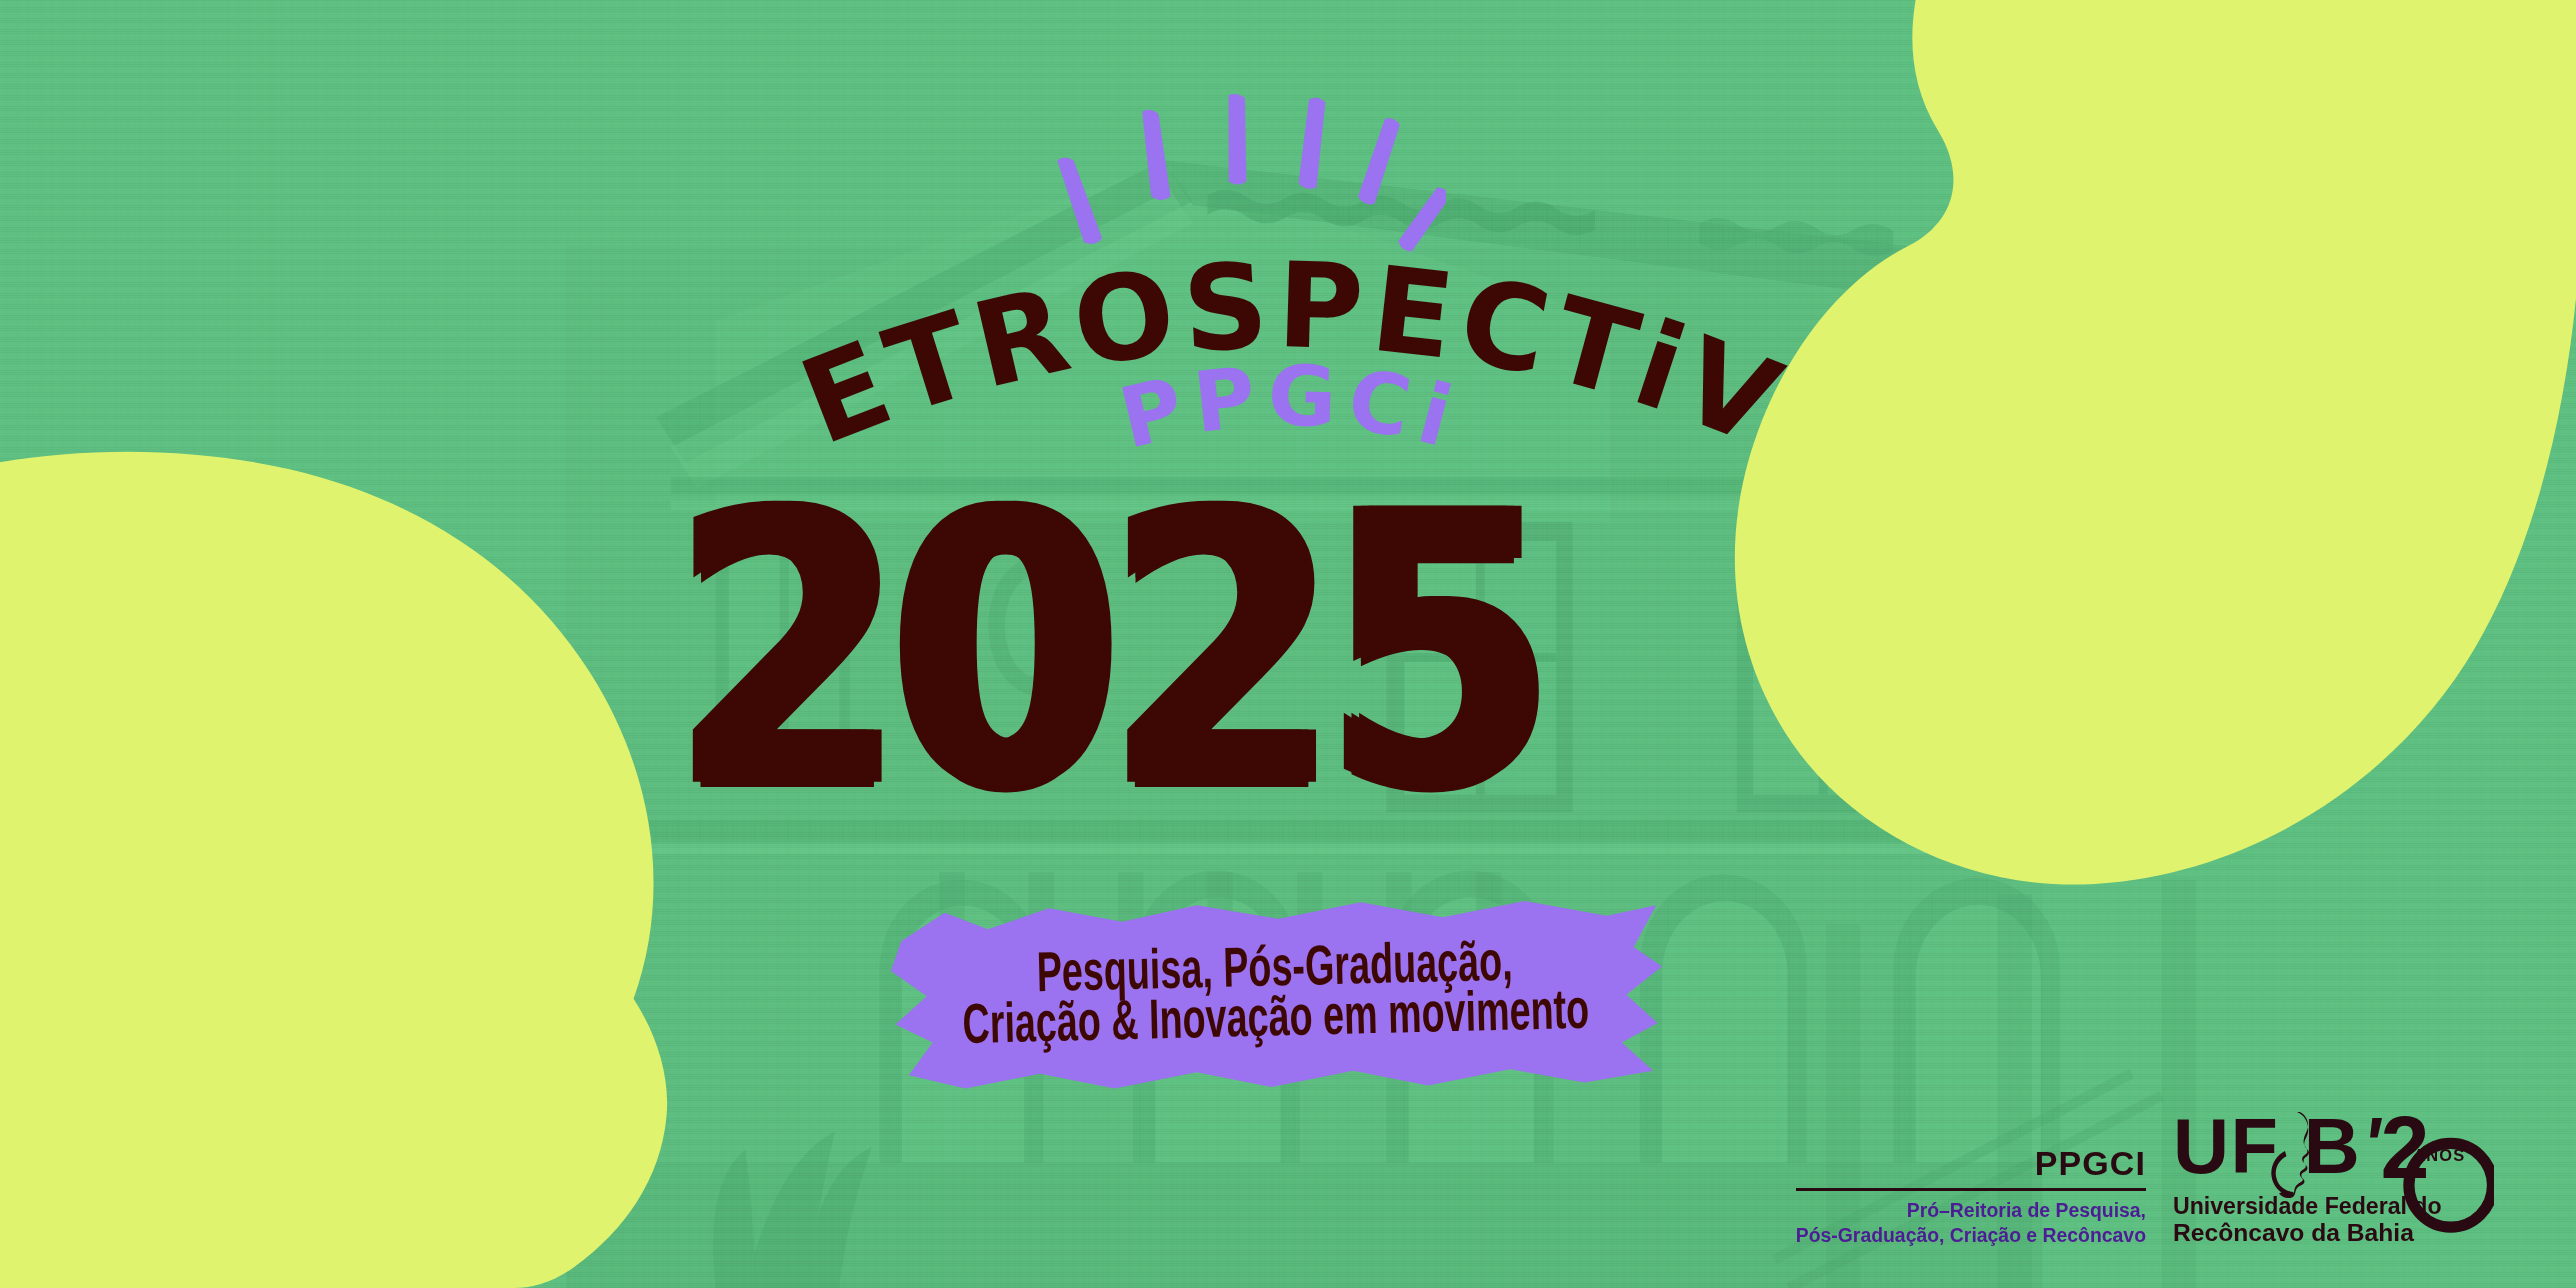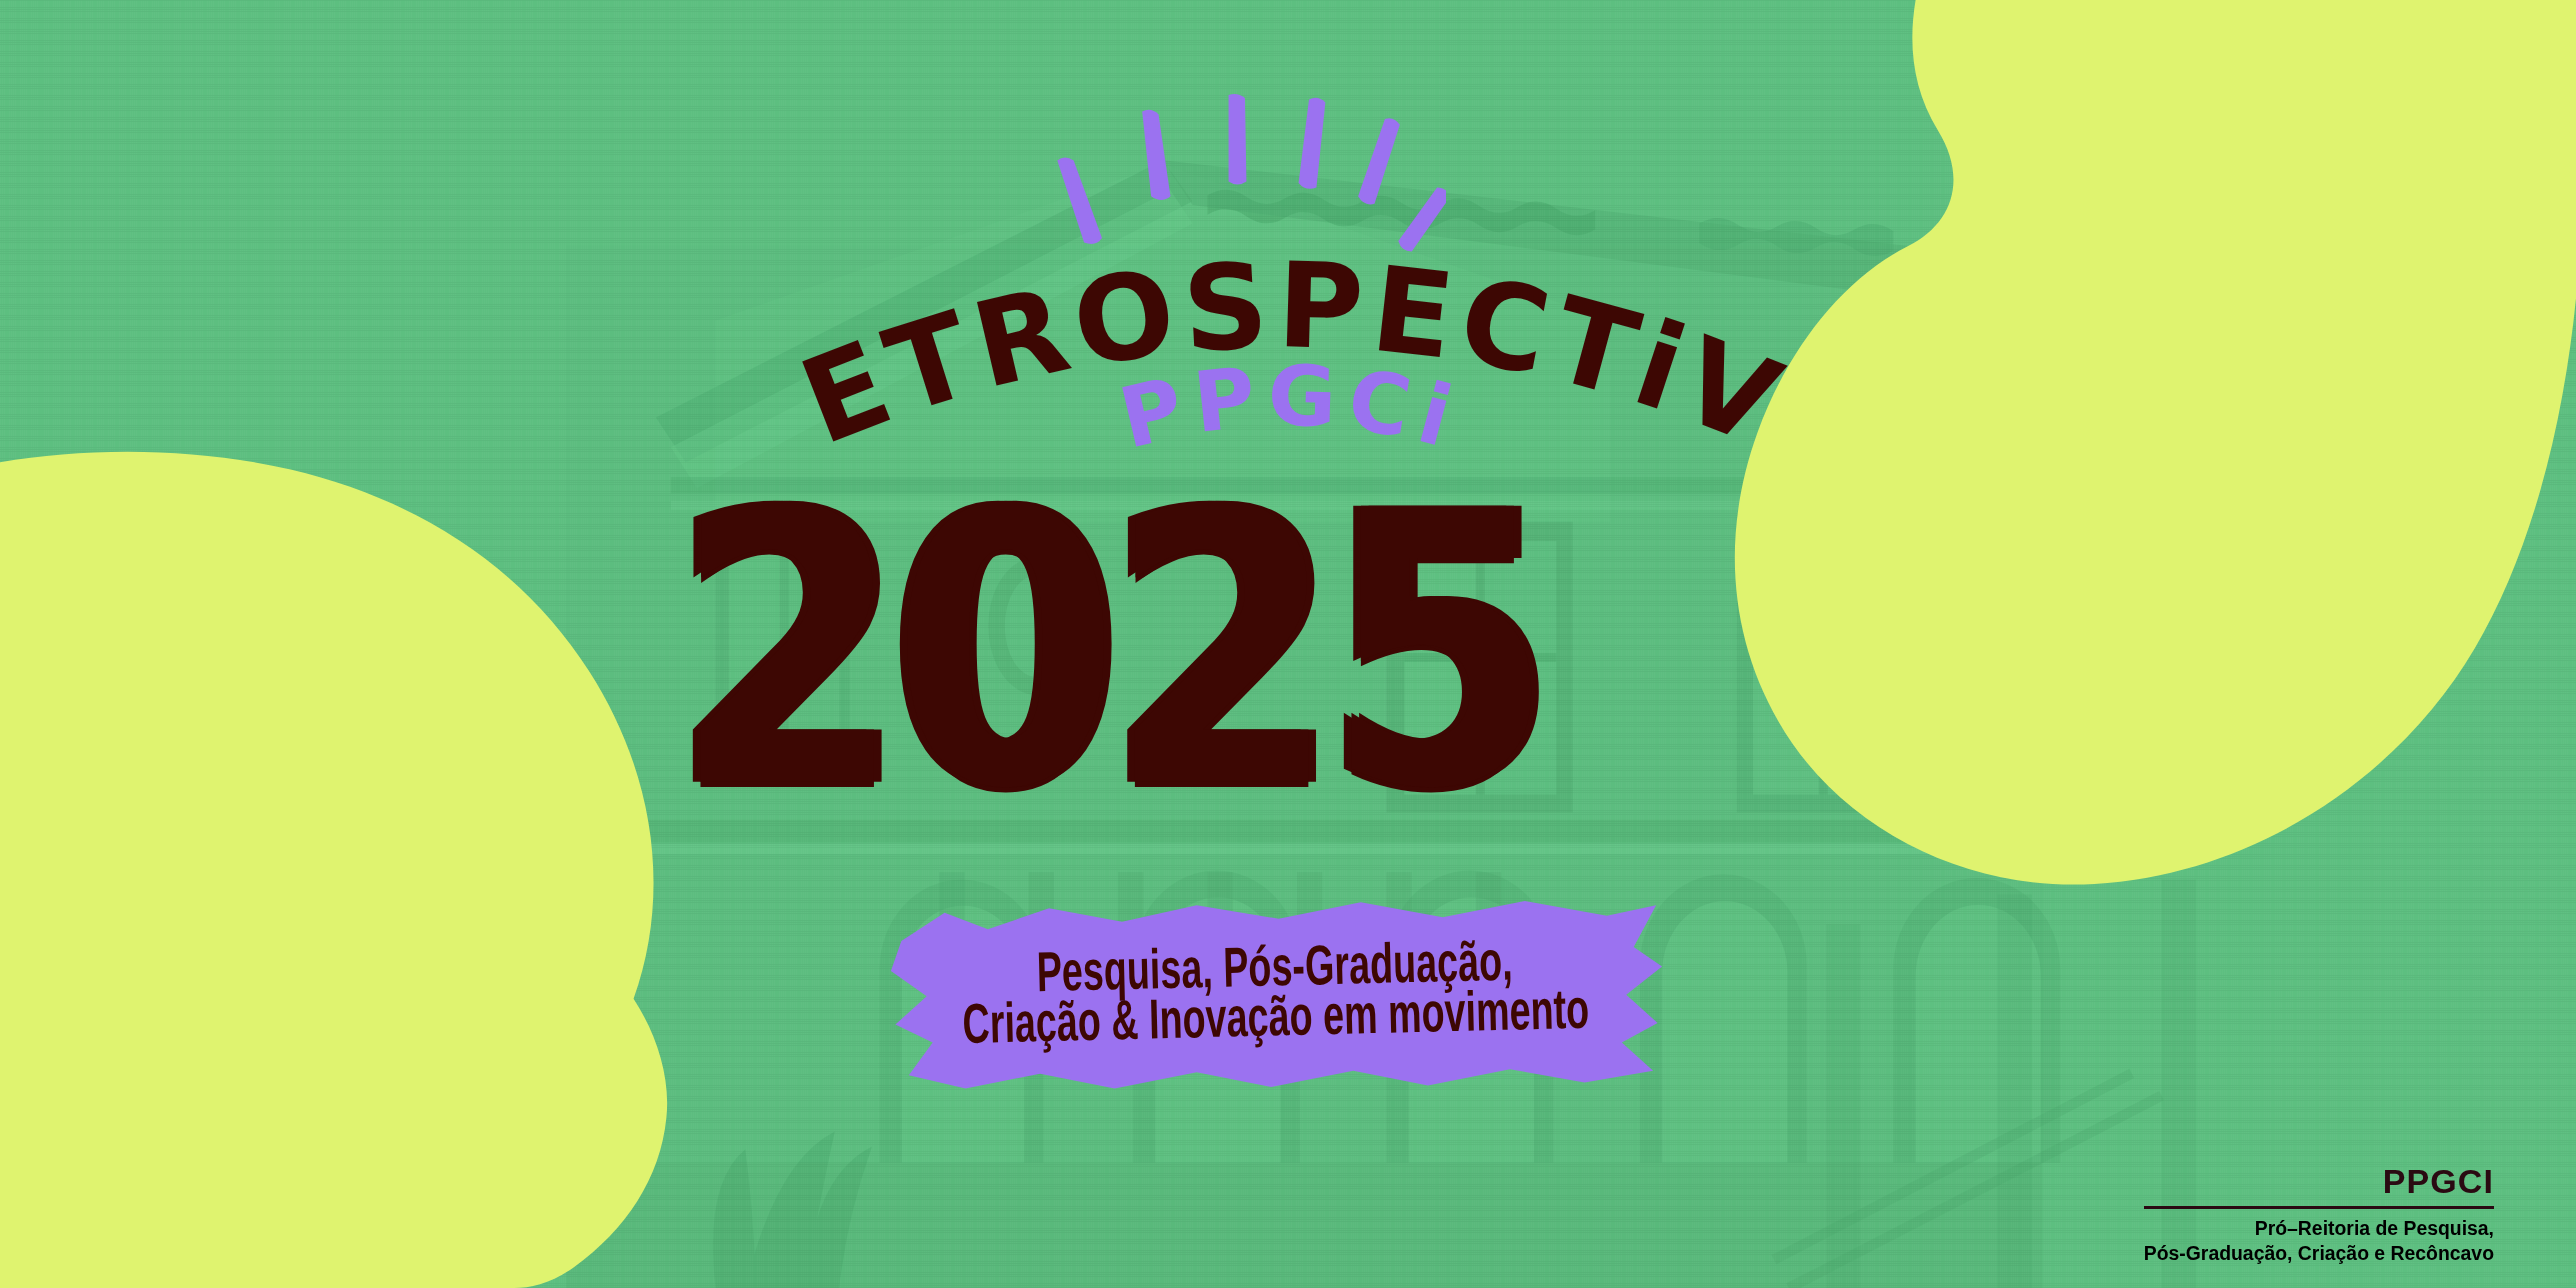--- a/index.html
+++ b/index.html
@@ -145,21 +145,21 @@
     height: 3px;
     background: #2a0a12;
     margin: 8.2px 0 6.7px 0;
   }
   .ppgci-sub {
     font-family: "Liberation Sans", sans-serif;
     font-weight: 700;
     font-size: 19.4px;
     line-height: 1.32;
     text-align: right;
-    color: #000000;
+    color: #4c1d95;
     white-space: nowrap;
   }
   .ufrb-block { position: relative; width: 321px; height: 149px; }
   .ufrb-svg { position:absolute; left:0; top:-6px; width:321px; height:157px; }
 
   .noise {
     position: absolute;
     inset: 0;
     pointer-events: none;
     opacity: .05;
@@ -335,16 +335,47 @@
 
   <div class="logos">
 
     <div class="ppgci-block">
       <div class="ppgci-title">PPGCI</div>
       <div class="ppgci-rule"></div>
       <div class="ppgci-sub">Pró–Reitoria de Pesquisa,</div>
       <div class="ppgci-sub">Pós-Graduação, Criação e Recôncavo</div>
     </div>
 
+    <div class="ufrb-block">
+      <svg class="ufrb-svg" viewBox="0 0 430 210">
+        <g fill="#2a0a12">
+
+          <text x="0" y="82" font-family="'Liberation Sans', sans-serif" font-weight="700" font-size="104" letter-spacing="2">UF</text>
+          <text x="175" y="82" font-family="'Liberation Sans', sans-serif" font-weight="700" font-size="104">B</text>
+
+          <g transform="translate(142,-2)">
+            <path d="M24,2 c10,4 16,14 15,26 c-1,8 -6,12 -5,18 c1,5 7,6 6,11 c-1,5 -7,5 -7,10
+                     c0,5 6,6 5,11 c-1,5 -8,4 -8,9 c0,4 5,5 4,9 c-1,4 -7,4 -10,8
+                     c-3,4 -1,9 -6,12 c-6,3 -14,0 -18,-5
+                     l6,-3 c3,4 8,6 12,4 c3,-2 2,-6 4,-10 c3,-5 9,-6 10,-9 c0,-3 -5,-4 -4,-9
+                     c1,-5 8,-5 8,-10 c0,-4 -6,-5 -5,-10 c1,-5 7,-5 7,-10 c0,-5 -6,-7 -5,-14
+                     c1,-9 6,-13 6,-20 c0,-9 -5,-16 -13,-19 z"></path>
+            <path d="M8,54 c-12,6 -20,20 -18,34 c2,15 14,26 29,27 l0,-6
+                     c-12,-1 -21,-9 -23,-21 c-2,-11 4,-22 14,-27 z"></path>
+          </g>
+
+          <path d="M267,8 l13,0 l-6,26 l-10,0 z"></path>
+
+          <text x="278" y="88" font-family="'Liberation Sans', sans-serif" font-weight="700" font-size="118">2</text>
+
+          <circle cx="372" cy="98" r="56" fill="none" stroke="#2a0a12" stroke-width="15"></circle>
+
+          <text x="322" y="66" font-family="'Liberation Sans', sans-serif" font-weight="700" font-size="22" letter-spacing="1.5">ANOS</text>
+
+          <text x="0" y="136" font-family="'Liberation Sans', sans-serif" font-weight="700" font-size="31">Universidade Federal do</text>
+          <text x="0" y="172" font-family="'Liberation Sans', sans-serif" font-weight="700" font-size="33">Recôncavo da Bahia</text>
+        </g>
+      </svg>
+    </div>
   </div>
 
 </div>
 
 
 </body></html>

